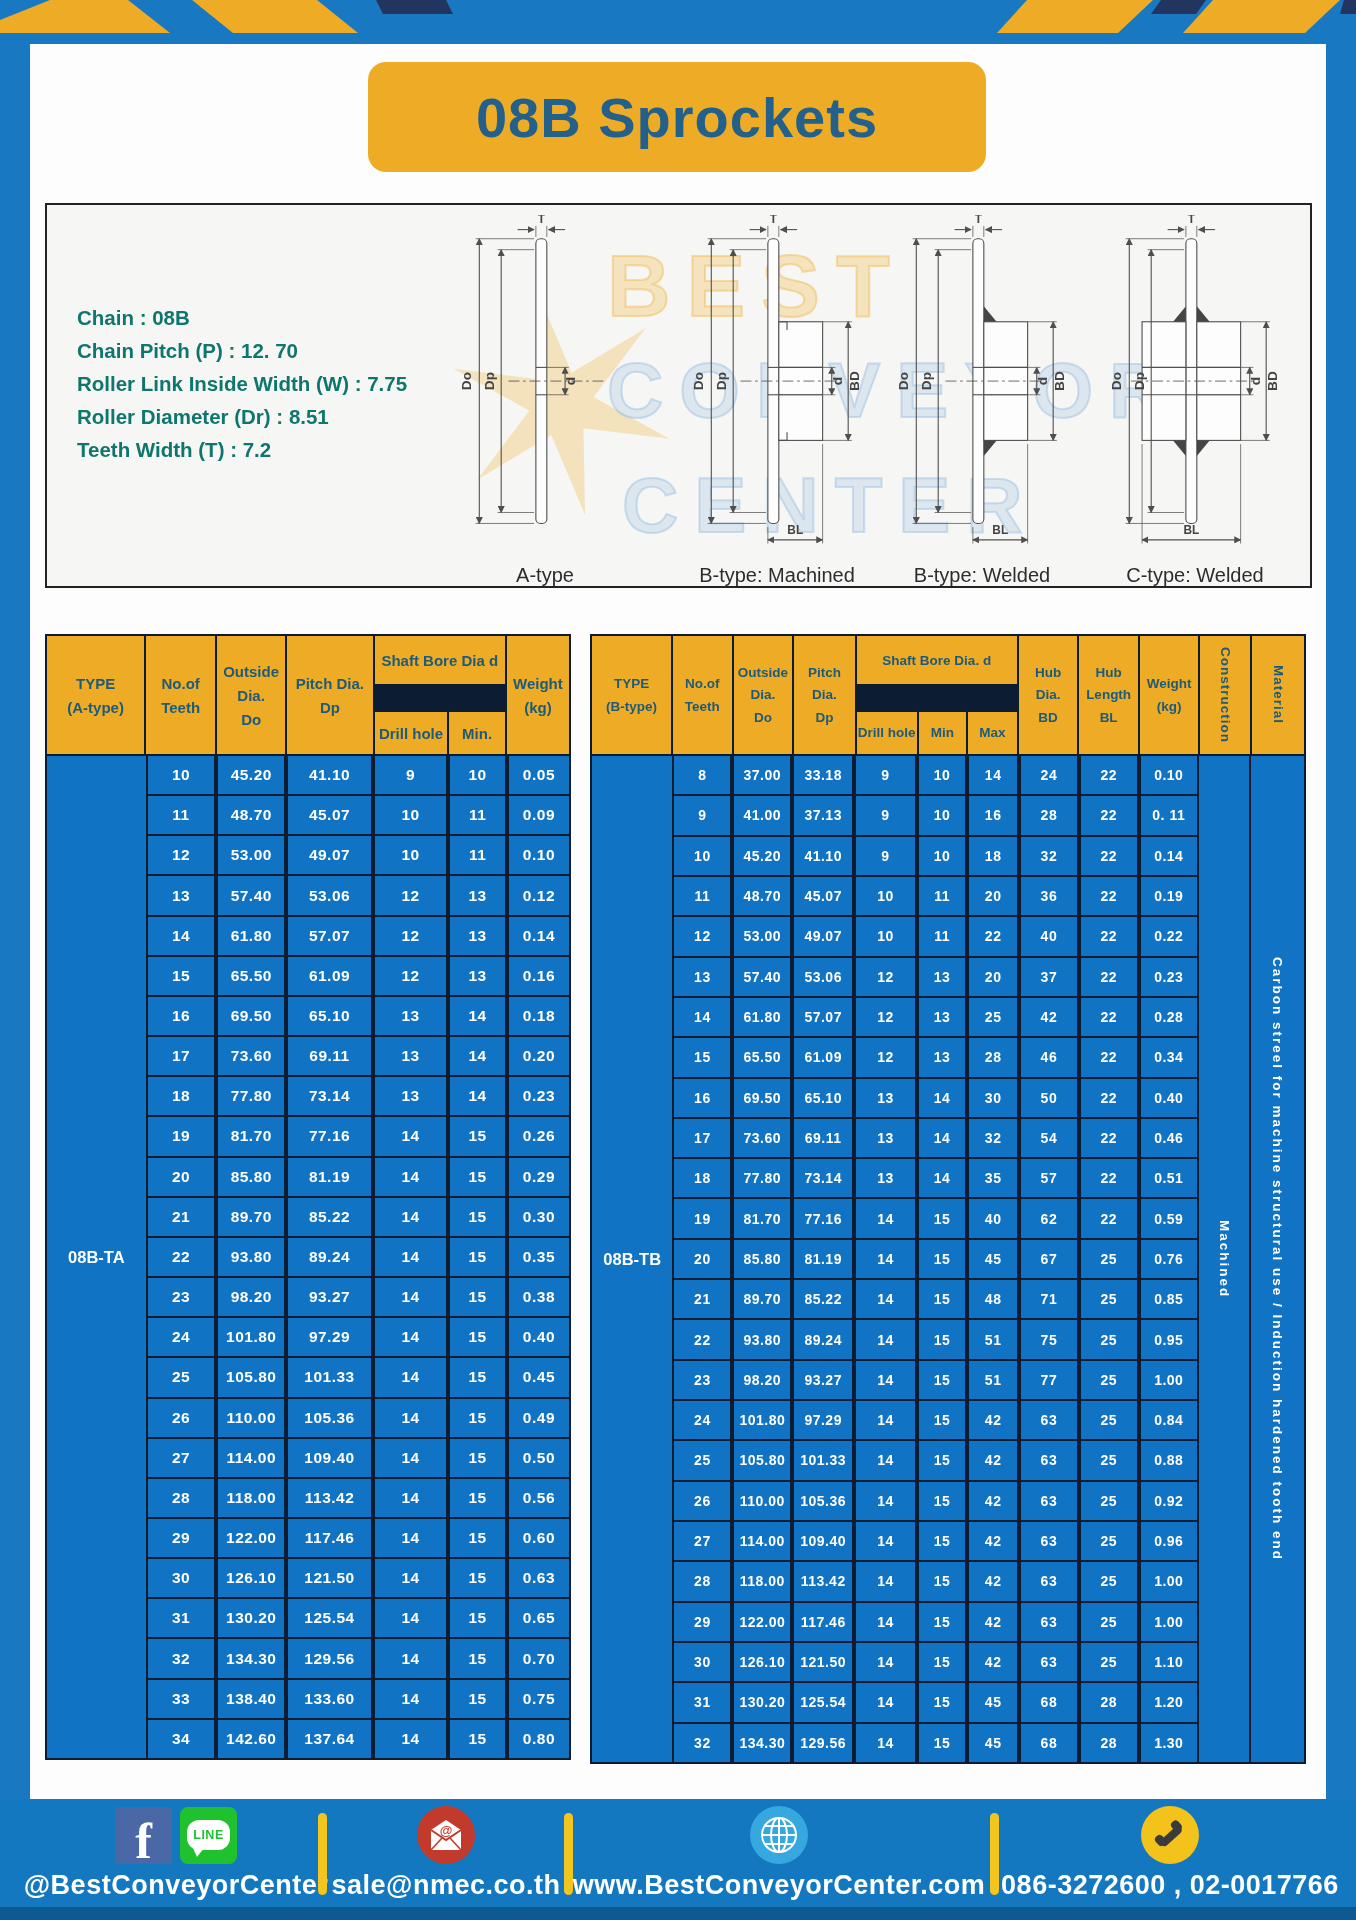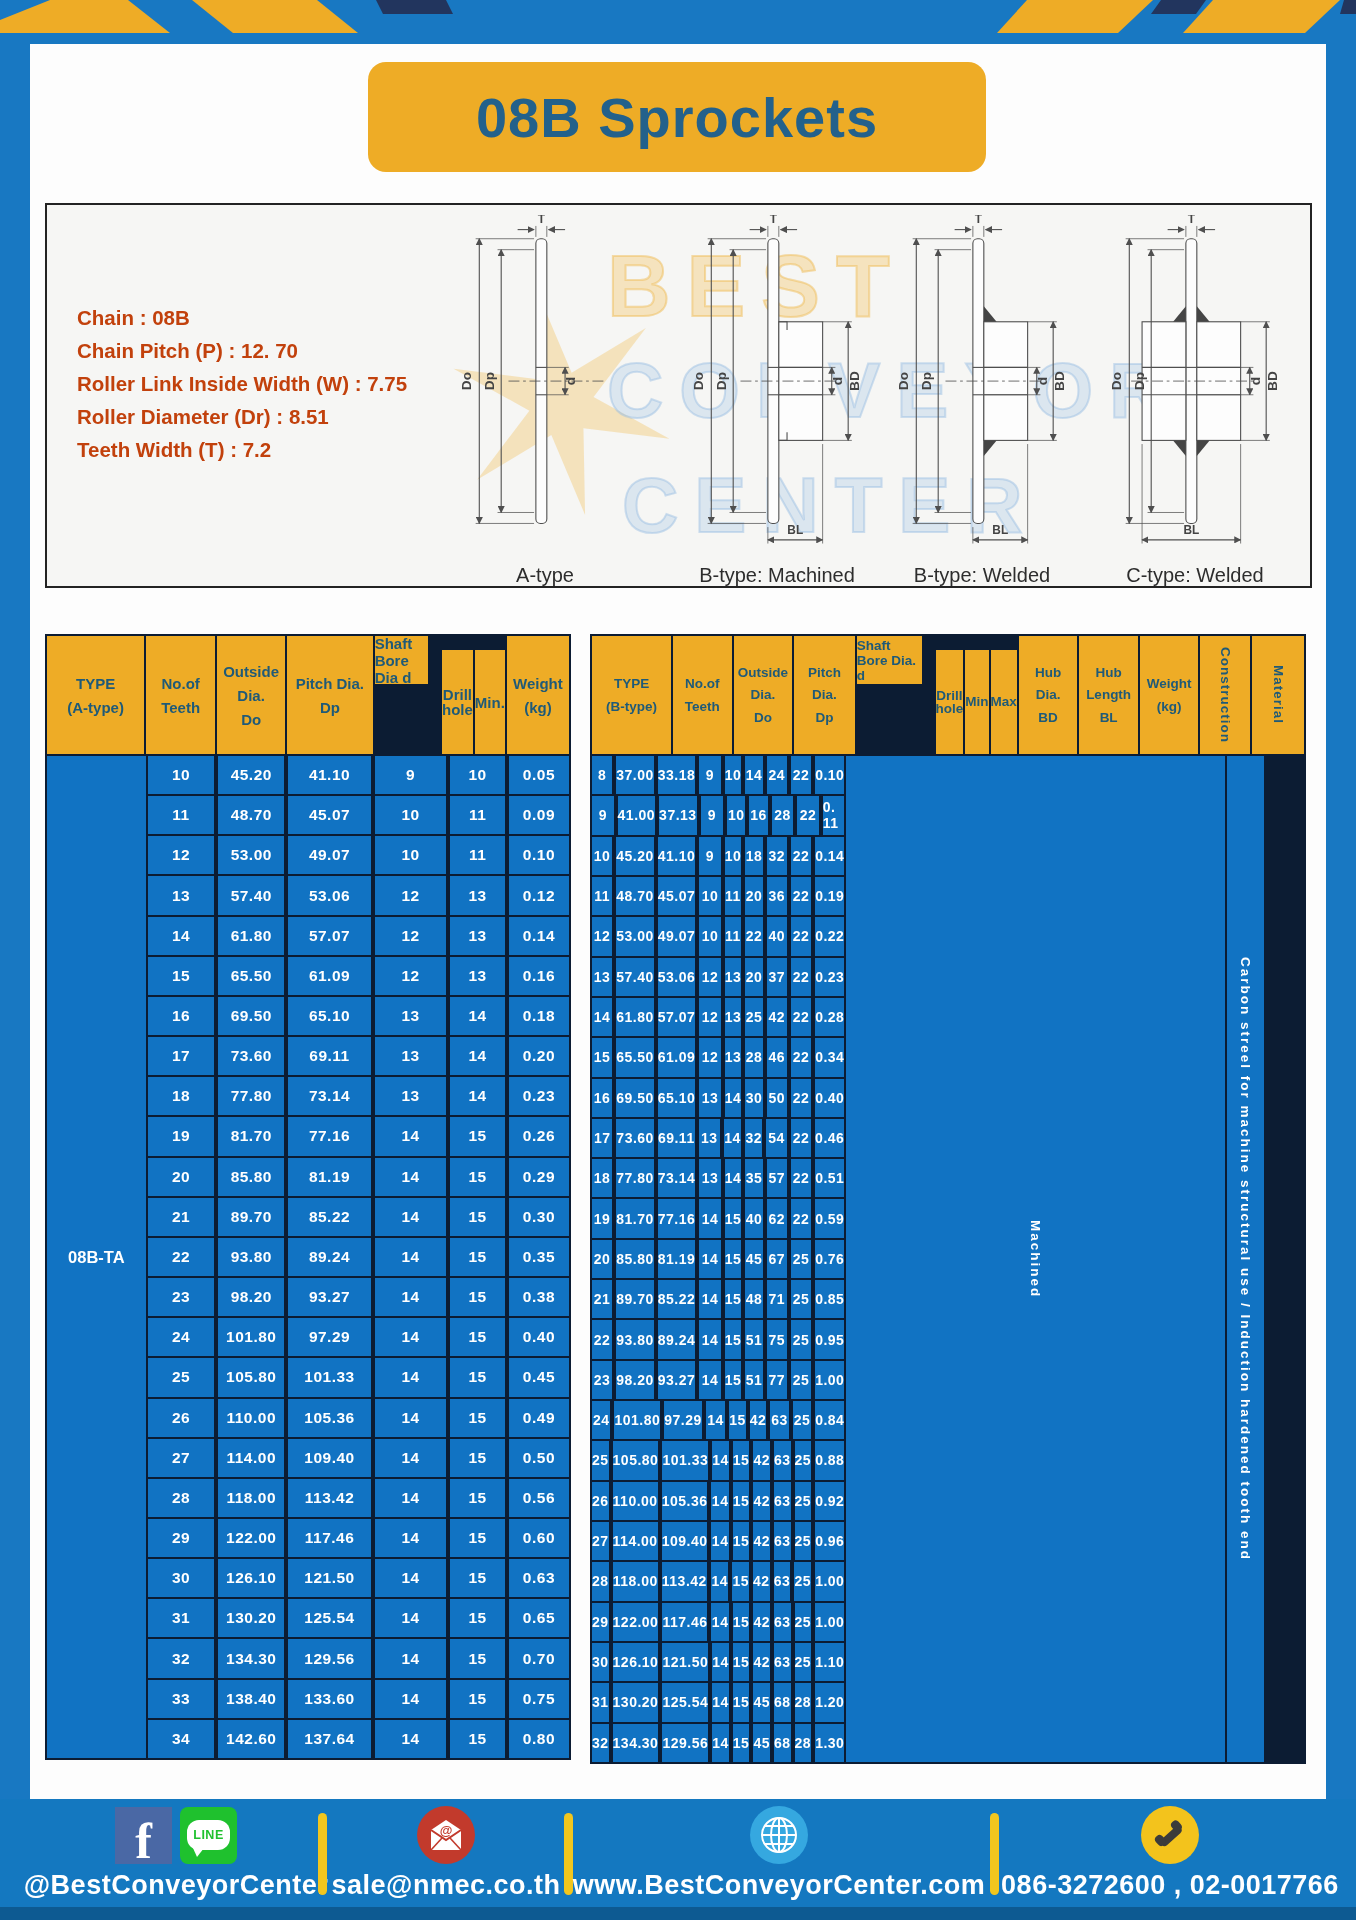--- a/index.html
+++ b/index.html
@@ -12,37 +12,37 @@
   .title-box span{color:#23618b;font-size:56px;letter-spacing:1px;}
   .diagram-box{position:absolute;left:45px;top:203px;width:1267px;height:385px;background:#f6f6f4;
                border:2px solid #232323;box-sizing:border-box;overflow:hidden;}
   .wm{position:absolute;pointer-events:none;white-space:nowrap;}
   .wm-star{left:390px;top:30px;font-size:300px;color:rgba(243,195,98,0.38);transform:rotate(-12deg);font-weight:normal;}
   .wm-word{font-size:78px;letter-spacing:16px;color:rgba(165,198,230,0.33);-webkit-text-stroke:2px rgba(150,188,226,0.45);}
   .wm-w1{left:560px;top:30px;font-size:88px;color:rgba(244,200,110,0.4);-webkit-text-stroke:2px rgba(240,190,90,0.5);}
   .wm-w2{left:560px;top:140px;}
   .wm-w3{left:575px;top:255px;}
   .specs{position:absolute;left:30px;top:96px;}
-  .spec-line{color:#c2410c;font-size:20.5px;line-height:33px;white-space:nowrap;}
+  .spec-line{color:#0f766e;font-size:20.5px;line-height:33px;white-space:nowrap;}
   .diagram{position:absolute;top:10px;width:180px;height:372px;}
   .d-a{left:408px;} .d-bm{left:640px;} .d-bw{left:845px;} .d-c{left:1058px;}
   .dlabel{position:absolute;left:50%;transform:translateX(-50%);bottom:0px;color:#2d2d2d;
           font-size:20px;font-weight:normal;white-space:nowrap;font-family:"Liberation Sans",sans-serif;}
   
   .table{position:absolute;display:flex;flex-direction:column;background:#0c1c33;border:2px solid #0c1c33;box-sizing:border-box;}
   .table-a{left:45px;top:634px;width:526px;height:1126px;}
   .table-b{left:590px;top:634px;width:716px;height:1130px;}
   .thead{display:grid;gap:2px;height:118px;flex:none;}
   .table-a .thead{grid-template-columns:100fr 71fr 70fr 88fr 134fr 64fr;}
   .table-b .thead{grid-template-columns:81fr 60fr 60fr 62fr 164fr 60fr 60fr 60fr 51fr 53fr;}
   .hcell{background:#eeac26;color:#1f5a78;display:flex;flex-direction:column;align-items:center;justify-content:center;
          text-align:center;font-size:15px;line-height:1.0;}
   .hcell span{display:block;padding:4.5px 0;}
   .table-b .hcell{font-size:13.5px;}
-  .shaft{display:flex;flex-direction:row;gap:14px;background:#0c1c33;}
+  .shaft{display:flex;flex-direction:column;gap:14px;background:#0c1c33;}
   .shaft-top{height:48px;background:#eeac26;color:#1f5a78;display:flex;align-items:center;justify-content:center;font-size:15px;}
   .table-b .shaft-top{font-size:13.5px;}
   .shaft-sub{flex:1;display:grid;gap:2px;margin-top:14px;}
   .table-a .shaft-sub{grid-template-columns:76fr 58fr;}
   .table-b .shaft-sub{grid-template-columns:63fr 50fr 51fr;}
   .vhead{writing-mode:vertical-rl;text-orientation:mixed;letter-spacing:1px;font-size:13.5px;}
   .vhead span{padding:0;}
   .tbody{flex:1;display:grid;gap:2px;margin-top:2px;}
   .table-a .tbody{grid-template-columns:100fr 427fr;}
   .table-b .tbody{grid-template-columns:81fr 526fr 51fr 53fr;}
@@ -570,20 +570,21 @@
         <span>(kg)</span>
       </div>
       <div class="hcell vhead">
         <span>Construction</span>
       </div>
       <div class="hcell vhead">
         <span>Material</span>
       </div>
     </div>
     <div class="tbody">
+      <div class="type-cell">08B-TB</div>
       <div class="rows" id="rows-b">
           <div class="trow">
             <div class="tcell">8</div>
             <div class="tcell">37.00</div>
             <div class="tcell">33.18</div>
             <div class="tcell">9</div>
             <div class="tcell">10</div>
             <div class="tcell">14</div>
             <div class="tcell">24</div>
             <div class="tcell">22</div>

